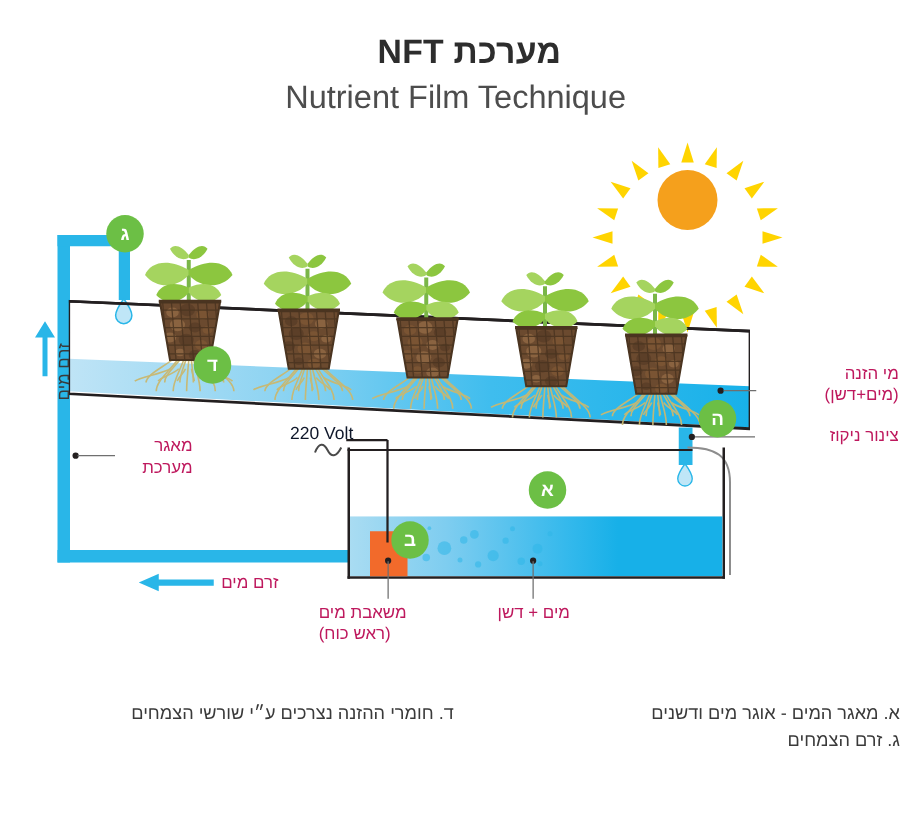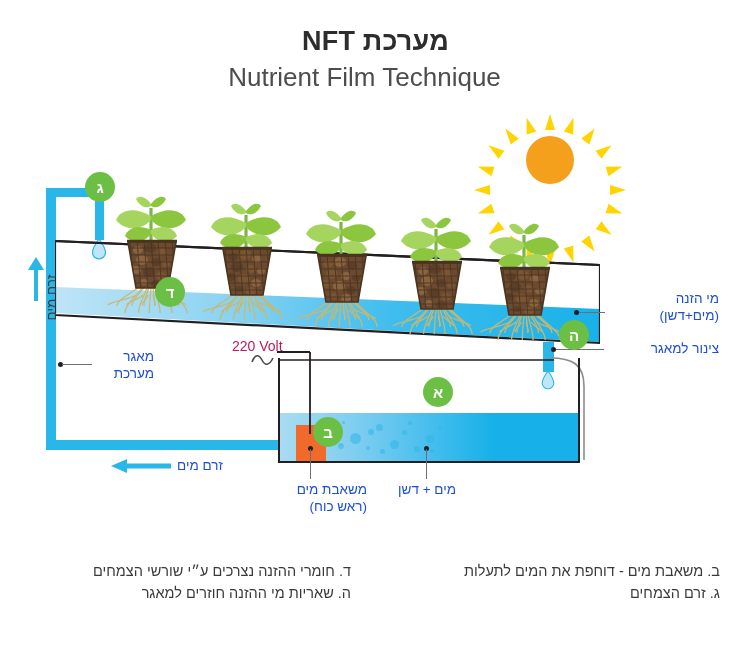--- a/index.html
+++ b/index.html
@@ -47,21 +47,21 @@
      background:linear-gradient(90deg,#a9dcf2 0%,#7ecdf0 26%,#35b9ec 58%,#17b0e8 72%,#17b0e8 100%);}
   .bubble{position:absolute;border-radius:50%;background:#2fb6e8;opacity:.55;}
 
   
   #pump{left:296px;top:425px;width:30px;height:36px;background:#f26a2b;}
 
   
   .pipe{position:absolute;background:#29b6e8;}
 
   
-  .lbl{position:absolute;font-size:13.5px;line-height:17px;color:#1d4ed8;direction:rtl;}
+  .lbl{position:absolute;font-size:13.5px;line-height:17px;color:#be185d;direction:rtl;}
   .lbl-ltr{direction:ltr;}
   .leader{position:absolute;background:#6f6f6f;}
   .dot{position:absolute;width:5px;height:5px;border-radius:50%;background:#231f20;}
 
   
   #flow-vert{
     left:6px;top:290px;width:90px;text-align:center;
     transform:rotate(-90deg);transform-origin:50% 50%;
     font-size:13.5px;direction:rtl;color:#3a3a3a;
   }
@@ -71,24 +71,24 @@
     position:absolute;width:30px;height:30px;border-radius:50%;
     background:#6cbf45;color:#ffffff;font-size:15px;font-weight:bold;
     display:flex;align-items:center;justify-content:center;
     direction:rtl;
   }
 
   
   .legend{position:absolute;direction:rtl;text-align:right;
     font-size:14.5px;line-height:22px;color:#3a3a3a;}
   #legend-right{right:9px;top:560px;width:340px;}
-  #legend-left{right:378px;top:560px;width:330px;}
-
-  
-  #volt-label{left:232px;top:338px;font-size:14px;color:#be185d;}
+  #legend-left{right:366px;top:560px;width:330px;}
+
+  
+  #volt-label{left:232px;top:338px;font-size:14px;color:#0f172a;}
   #ac-sym{left:250px;top:353px;}
 </style>
 </head>
 <body>
 
 <div class="abs" id="title-he">מערכת NFT</div>
 <div class="abs" id="title-en">Nutrient Film Technique</div>
 
 <div class="abs sun-wrap">
   <div class="sun-core"></div>
@@ -552,39 +552,38 @@
 
 <span class="dot abs" style="left:574px;top:310px;"></span>
 <div class="leader abs" style="left:579px;top:312px;width:26px;height:1px;"></div>
 <div class="abs lbl" style="left:607px;top:290px;width:112px;text-align:right;">
   <div>מי הזנה</div>
   <div>(מים+דשן)</div>
 </div>
 
 <span class="dot abs" style="left:551px;top:347px;"></span>
 <div class="leader abs" style="left:556px;top:349px;width:48px;height:1px;"></div>
-<div class="abs lbl" style="left:607px;top:340px;width:112px;text-align:right;">צינור למאגר</div>
+<div class="abs lbl" style="left:607px;top:340px;width:112px;text-align:right;">צינור ניקוז</div>
 
 <span class="dot abs" style="left:308px;top:446px;"></span>
 <div class="leader abs" style="left:310px;top:449px;width:1px;height:30px;"></div>
-<div class="abs lbl" style="left:255px;top:481px;width:112px;text-align:right;">
+<div class="abs lbl" style="left:255px;top:481px;width:112px;text-align:left;">
   <div>משאבת מים</div>
   <div>(ראש כוח)</div>
 </div>
 
 <span class="dot abs" style="left:424px;top:446px;"></span>
 <div class="leader abs" style="left:426px;top:449px;width:1px;height:30px;"></div>
 <div class="abs lbl" style="left:377px;top:481px;width:100px;text-align:center;">מים + דשן</div>
 
 <div class="badge" style="left:85px;top:172px;">ג</div>
 <div class="badge" style="left:155px;top:277px;">ד</div>
 <div class="badge" style="left:559px;top:320px;">ה</div>
 <div class="badge" style="left:423px;top:377px;">א</div>
 <div class="badge" style="left:313px;top:417px;">ב</div>
 
 <div class="legend" id="legend-right">
-  <div>ב. משאבת מים - דוחפת את המים לתעלות</div>
+  <div>א. מאגר המים - אוגר מים ודשנים</div>
   <div>ג. זרם הצמחים</div>
 </div>
 <div class="legend" id="legend-left">
   <div>ד. חומרי ההזנה נצרכים ע״י שורשי הצמחים</div>
-  <div>ה. שאריות מי ההזנה חוזרים למאגר</div>
 </div>
 
 </body></html>

